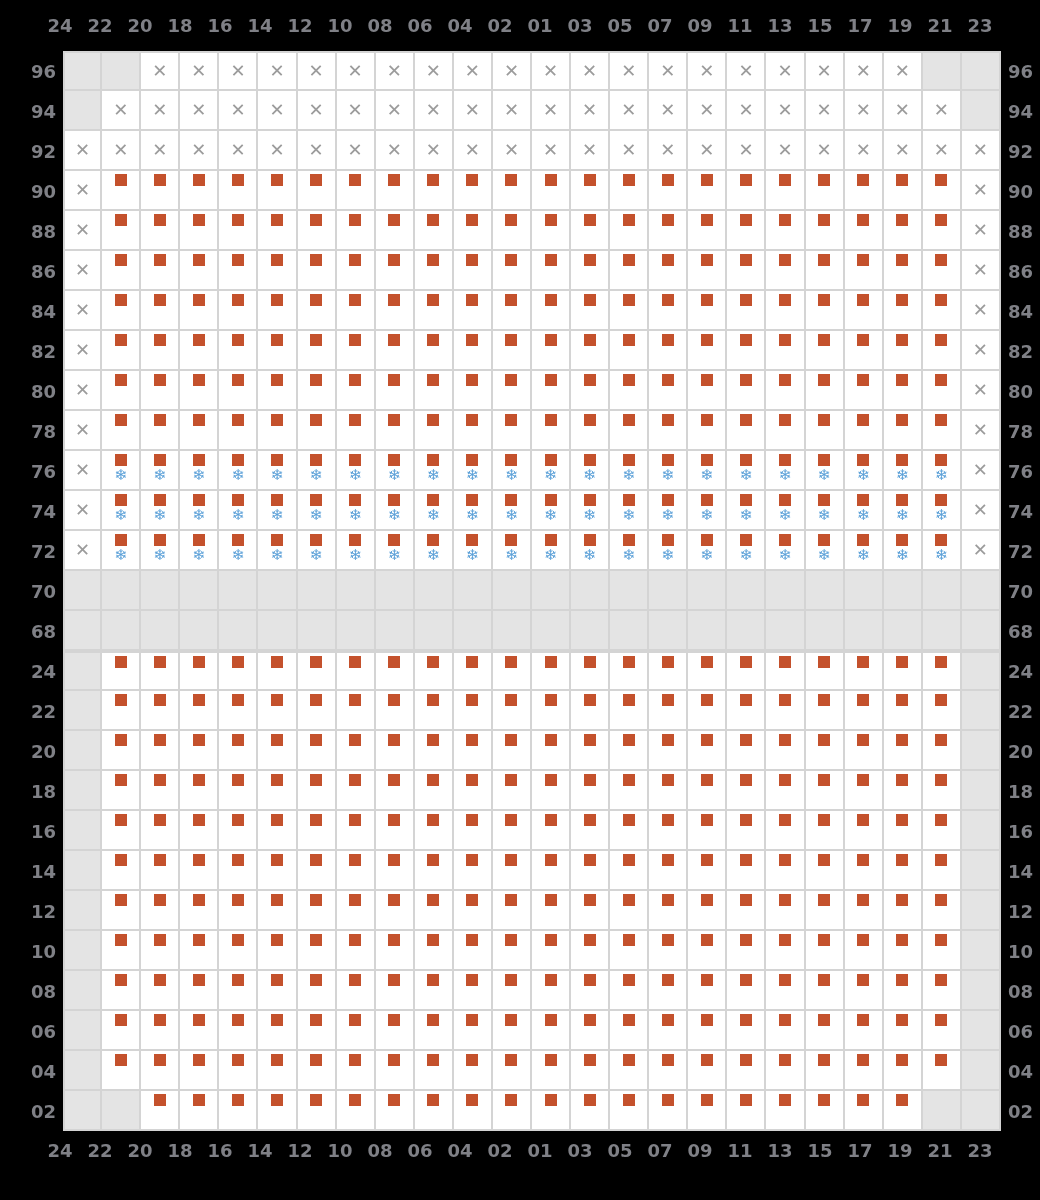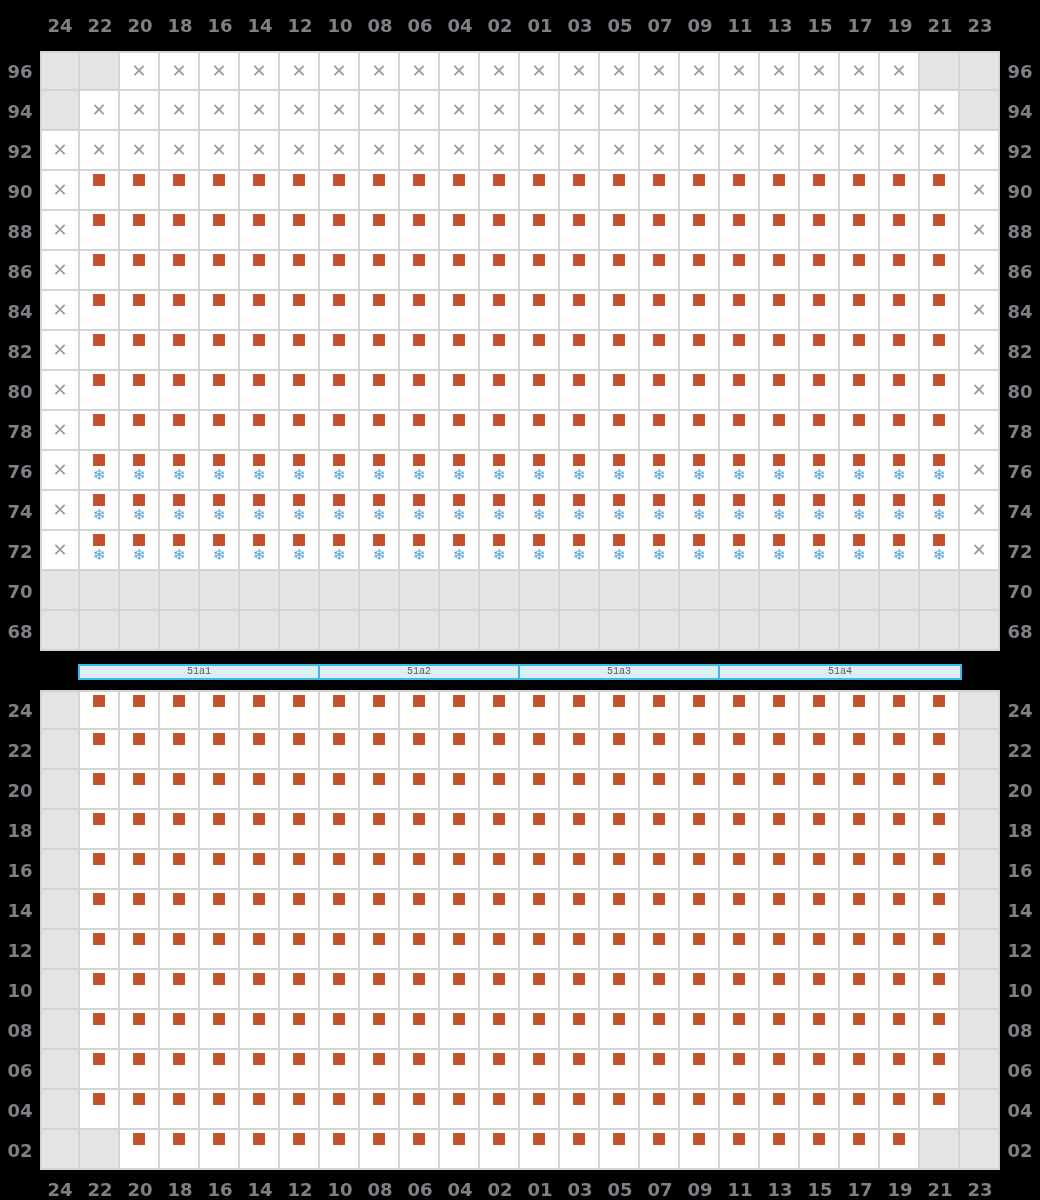--- a/index.html
+++ b/index.html
@@ -15,21 +15,21 @@
   .hdr-row { display:flex; padding-left:40px; }
   #top-headers { height:39px; align-items:flex-start; padding-top:3px; }
   #bottom-headers { height:42px; align-items:flex-start; padding-top:9px; }
   .col-label {
     width:40px; text-align:center;
     color: var(--label-text, #7f8086);
     font-size:18px; font-weight:bold; line-height:22px;
   }
 
   
-  .grid-row { display:flex; height:40px; }
+  .grid-row { display:flex; height:40px;padding-left:24px; }
   .row-label {
     width:40px; display:flex; align-items:center; justify-content:center;
     color: var(--label-text, #7f8086);
     font-size:18px; font-weight:bold;
   }
   .cell {
     width:40px; height:40px;
     background: var(--cell-bg, #fff);
     border-right:2px solid var(--grid-border, #d4d4d4);
     border-bottom:2px solid var(--grid-border, #d4d4d4);
@@ -1195,36 +1195,20 @@
         <div class="cell e"></div>
         <div class="cell e"></div>
         <div class="cell e"></div>
         <div class="cell e"></div>
         <div class="cell e"></div>
         <div class="cell e"></div>
         <div class="cell e"></div>
         <span class="row-label">68</span>
       </div>
     </div>
-  <div class="gap">
-    <div class="bar" id="section-bar">
-        <div class="bar-seg" style="flex: 0 0 240px;">
-          <span class="bar-seg-label">51a1</span>
-        </div>
-        <div class="bar-seg" style="flex: 0 0 200px;">
-          <span class="bar-seg-label">51a2</span>
-        </div>
-        <div class="bar-seg" style="flex: 0 0 200px;">
-          <span class="bar-seg-label">51a3</span>
-        </div>
-        <div class="bar-seg" style="flex: 0 0 240px;">
-          <span class="bar-seg-label">51a4</span>
-        </div>
-      </div>
-  </div>
   <div id="bottom-grid">
       <div class="grid-row">
         <span class="row-label">24</span>
         <div class="cell e first-row first-col"></div>
         <div class="cell s first-row">
           <span class="seat-sq"></span>
         </div>
         <div class="cell s first-row">
           <span class="seat-sq"></span>
         </div>

